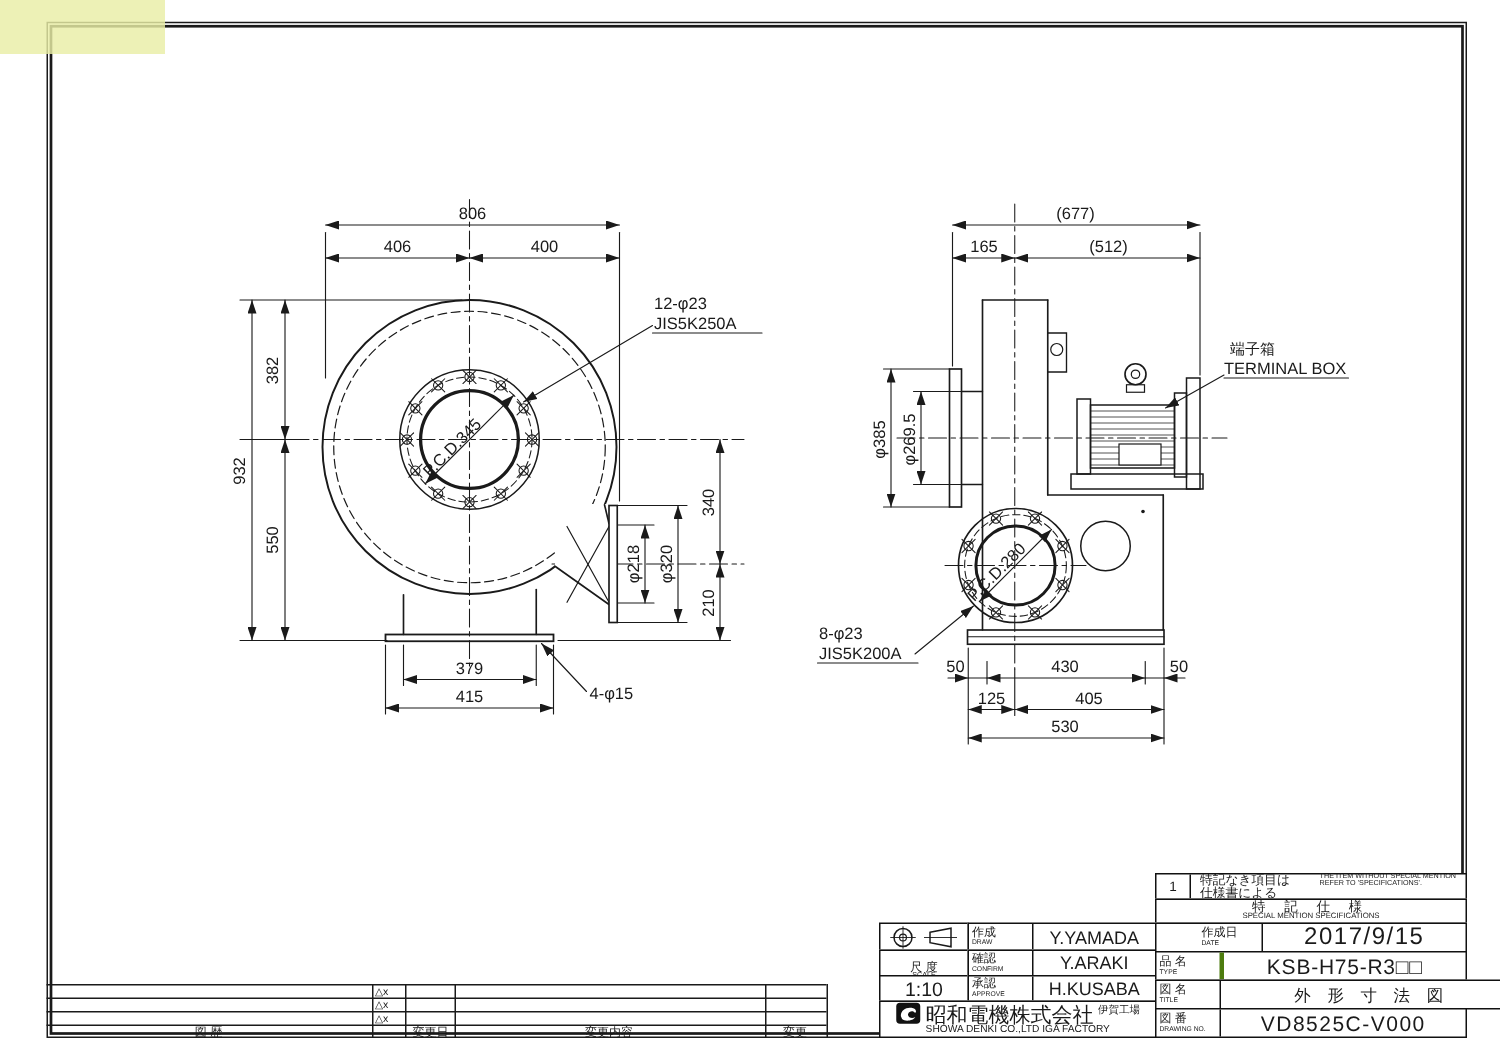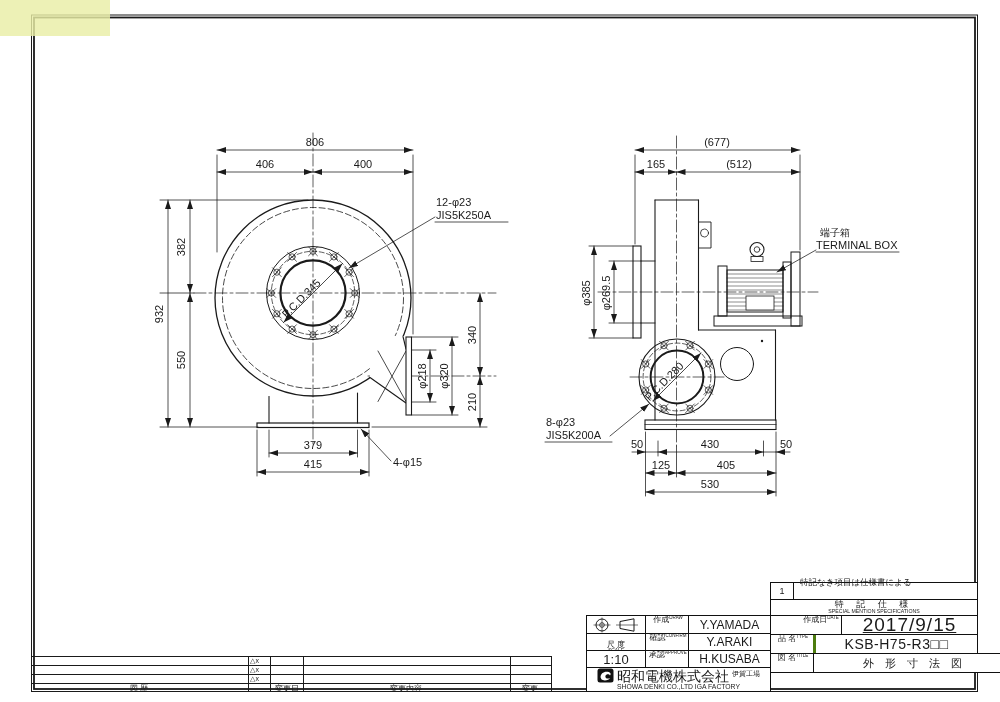--- a/index.html
+++ b/index.html
@@ -4,21 +4,21 @@
 <style>
   html,body{margin:0;padding:0;background:#fff;}
   .sheet{position:relative;width:1000px;height:702px;background:#ffffff;overflow:hidden;
          font-family:"Liberation Sans",sans-serif;color:#1a1a1a;}
   svg.draw{position:absolute;left:0;top:0;}
   svg.draw text{font-family:"Liberation Sans",sans-serif;font-size:11px;fill:#1a1a1a;stroke:none;}
   svg.draw .tm{text-anchor:middle;}
   .sticky{position:absolute;left:0;top:0;width:110px;height:36px;background:rgba(233,238,166,0.82);z-index:5;}
   .cell{position:absolute;border:1px solid #111;box-sizing:border-box;background:#fff;
         display:flex;align-items:center;justify-content:center;z-index:3;}
-  .lblstack{display:flex;flex-direction:row;line-height:1.05;align-items:flex-start;padding-left:2px;}
+  .lblstack{display:flex;flex-direction:column;line-height:1.05;align-items:flex-start;padding-left:2px;}
   .lblstack .jp{font-size:8px;}
   .lblstack .en{font-size:4.5px;letter-spacing:0;}
   .vcell{display:flex;align-items:center;justify-content:center;flex:1;}
   .rt-line{position:absolute;background:#1a1a1a;z-index:3;}
   .rt-text{position:absolute;font-size:8px;z-index:4;transform:translate(-50%,-50%);white-space:nowrap;text-align:right;}
   .rt-mark{position:absolute;font-size:7px;z-index:4;white-space:nowrap;}
 </style>
 </head>
 <body>
 
@@ -238,21 +238,21 @@
       <text x="820" y="236" style="font-size:10px">端子箱</text>
       <text x="816" y="249">TERMINAL BOX</text>
     </g>
   </g>
 </svg>
 
 <div class="sticky"></div>
 
 <div class="cell" style="left:770px;top:582px;width:208px;height:18px;justify-content:flex-start;">
   <div style="width:22px;height:100%;border-right:1px solid #111;display:flex;align-items:center;justify-content:center;font-size:9px;">1</div>
-  <div style="flex:1;display:flex;flex-direction:column;line-height:1.1;padding-left:6px;gap:12px;">
+  <div style="flex:1;display:flex;flex-direction:row;line-height:1.1;padding-left:6px;gap:12px;">
     <span style="font-size:8.5px;">特記なき項目は仕様書による</span>
     <span style="font-size:4.8px;">THE ITEM WITHOUT SPECIAL MENTION REFER TO 'SPECIFICATIONS'.</span>
   </div>
 </div>
 <div class="cell" style="left:770px;top:599px;width:208px;height:17px;flex-direction:column;line-height:1.05;">
   <span style="font-size:9px;letter-spacing:5px;">特 記 仕 様</span>
   <span style="font-size:5.2px;">SPECIAL MENTION SPECIFICATIONS</span>
 </div>
 
 <div class="cell" style="left:586px;top:615px;width:60px;height:19px;">
@@ -303,35 +303,42 @@
     <span style="font-size:7px;margin-top:-4px;">伊賀工場</span>
   </div>
   <span style="font-size:6.8px;">SHOWA DENKI CO.,LTD  IGA FACTORY</span>
 </div>
 
 <div class="cell" style="left:770px;top:615px;width:208px;height:20px;justify-content:flex-start;padding-left:28px;">
   <div class="lblstack" style="width:40px;border-right:1px solid #111;height:100%;justify-content:center;">
     <span class="jp">作成日</span>
     <span class="en">DATE</span>
   </div>
-  <div class="vcell" style="font-size:19px;letter-spacing:1px;text-decoration:underline;">2017/9/15</div>
+  <div class="vcell" style="font-size:16px;letter-spacing:1px;">2017/9/15</div>
 </div>
 <div class="cell" style="left:770px;top:634px;width:208px;height:20px;justify-content:flex-start;">
   <div class="lblstack" style="width:40px;border-right:3px solid #4d7c0f;height:100%;justify-content:center;">
     <span class="jp">品 名</span>
     <span class="en">TYPE</span>
   </div>
   <div class="vcell" style="font-size:14px;letter-spacing:0.5px;">KSB-H75-R3□□</div>
 </div>
 <div class="cell" style="left:770px;top:653px;width:246px;height:20px;justify-content:flex-start;">
   <div class="lblstack" style="width:40px;border-right:1px solid #111;height:100%;justify-content:center;">
     <span class="jp">図 名</span>
     <span class="en">TITLE</span>
   </div>
   <div class="vcell" style="font-size:11px;letter-spacing:4px;">外 形 寸 法 図</div>
+</div>
+<div class="cell" style="left:770px;top:672px;width:208px;height:20px;justify-content:flex-start;">
+  <div class="lblstack" style="width:40px;border-right:1px solid #111;height:100%;justify-content:center;">
+    <span class="jp">図 番</span>
+    <span class="en">DRAWING NO.</span>
+  </div>
+  <div class="vcell" style="font-size:14px;letter-spacing:1px;">VD8525C-V000</div>
 </div>
 
 <div>
   <div class="rt-line" style="left:31px;top:656px;width:520px;height:1px;"></div>
   <div class="rt-line" style="left:31px;top:665px;width:520px;height:1px;"></div>
   <div class="rt-line" style="left:31px;top:674px;width:520px;height:1px;"></div>
   <div class="rt-line" style="left:31px;top:683px;width:520px;height:1px;"></div>
   <div class="rt-line" style="left:248px;top:656px;width:1px;height:36px;"></div>
   <div class="rt-line" style="left:270px;top:656px;width:1px;height:36px;"></div>
   <div class="rt-line" style="left:303px;top:656px;width:1px;height:36px;"></div>

